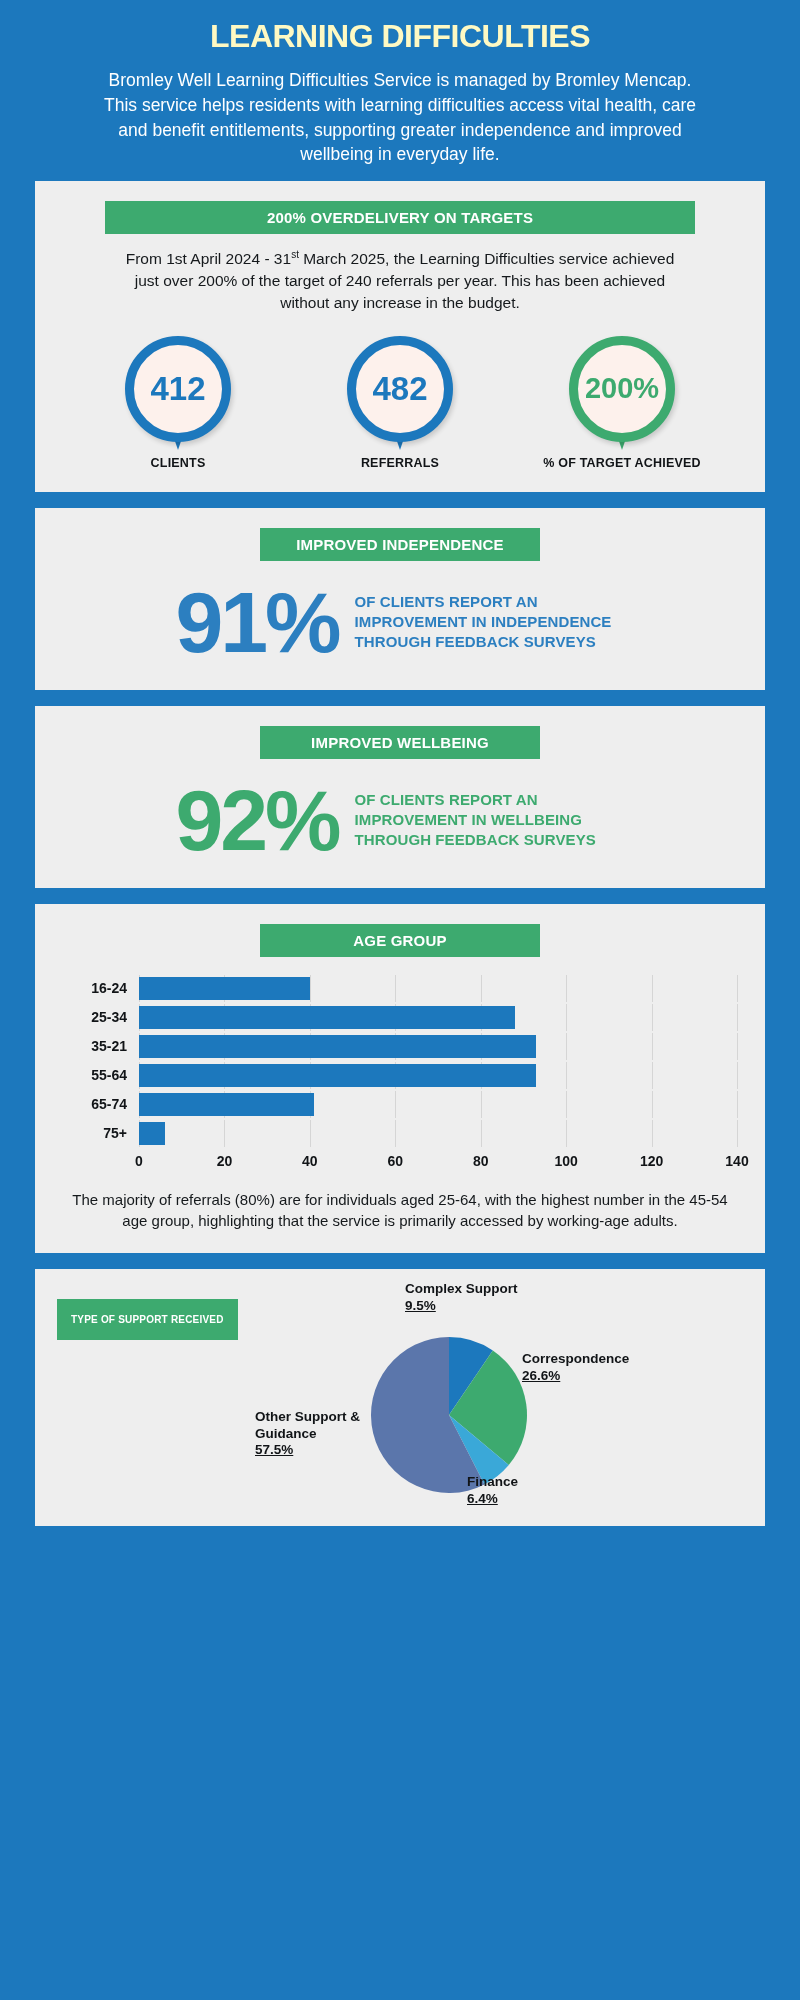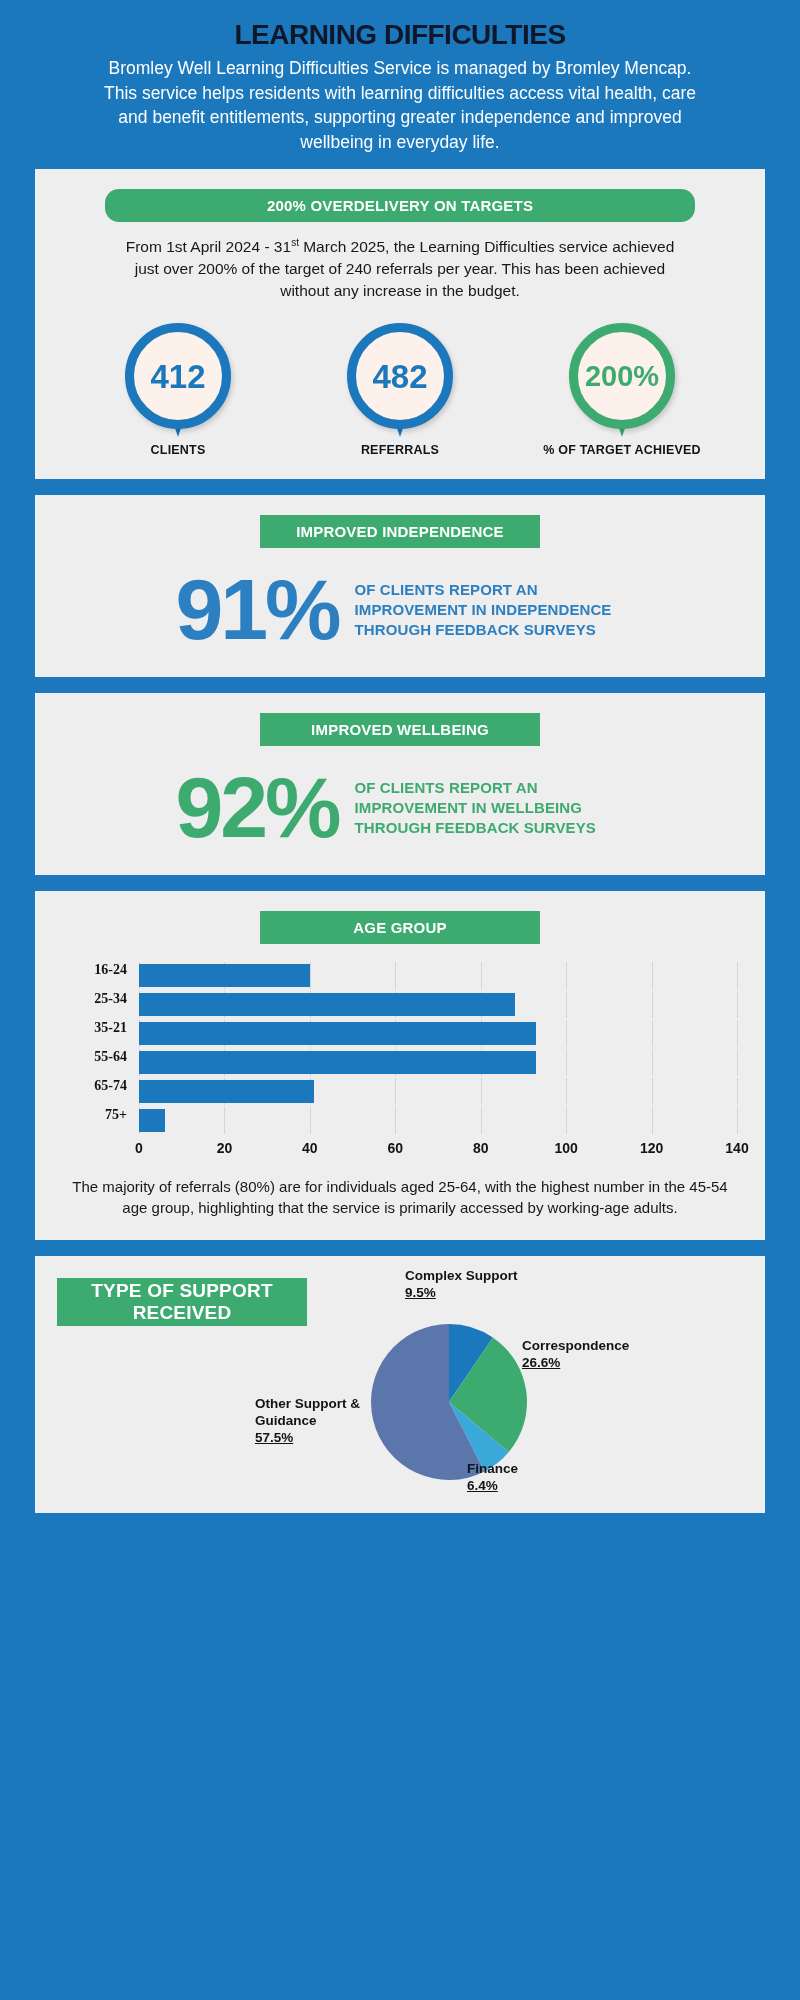--- a/index.html
+++ b/index.html
@@ -16,26 +16,26 @@
     position: relative;
     overflow: hidden;
   }
 
   
   .header {
     padding: 20px 28px 14px 28px;
     text-align: center;
   }
   .header h1 {
-    color: #0f172a;
-    font-size: 28px;
+    color: #fef9c3;
+    font-size: 32px;
     font-weight: 900;
     letter-spacing: -0.5px;
     line-height: 1.06;
-    margin-bottom: 6px;
+    margin-bottom: 14px;
   }
   .header p {
     color: #ffffff;
     font-size: 17.5px;
     line-height: 1.42;
     font-weight: 400;
     max-width: 600px;
     margin: 0 auto;
   }
 
@@ -52,22 +52,22 @@
     font-size: 15px;
     font-weight: 800;
     letter-spacing: 0.2px;
     text-align: center;
     padding: 8px 18px;
     margin: 0 auto 14px auto;
     display: block;
     width: fit-content;
     min-width: 280px;
   }
-  .banner.wide { min-width: 590px; border-radius: 14px; }
-  .banner.left { margin: 0 0 12px 0; min-width: 0; font-size: 19px; padding: 2px 14px; }
+  .banner.wide { min-width: 590px; }
+  .banner.left { margin: 8px 0 12px 0; min-width: 0; font-size: 10px; padding: 15px 14px; }
 
   .card-body {
     font-size: 15.5px;
     line-height: 1.4;
     color: #15191c;
     text-align: center;
     max-width: 555px;
     margin: 0 auto;
   }
   .card-body sup { font-size: 10px; vertical-align: super; }
@@ -154,23 +154,23 @@
     text-align: center;
     font-size: 14px;
     color: #15191c;
     margin-top: 22px;
   }
 
   
   .barchart { margin-top: 18px; padding: 0 6px 0 4px; }
   .bar-row {
     display: flex;
+    align-items: center;
     height: 27px;
     margin-bottom: 2px;
-    font-family: Liberation Serif, serif;
   }
   .bar-cat {
     width: 78px;
     text-align: right;
     padding-right: 12px;
     font-size: 14px;
     font-weight: 800;
     color: #111417;
     flex: 0 0 78px;
   }

